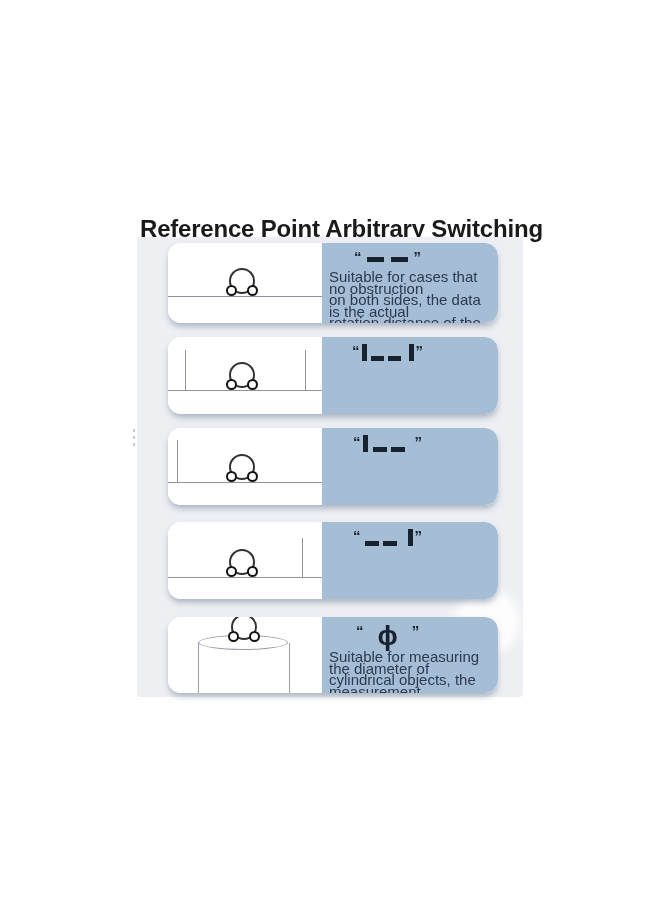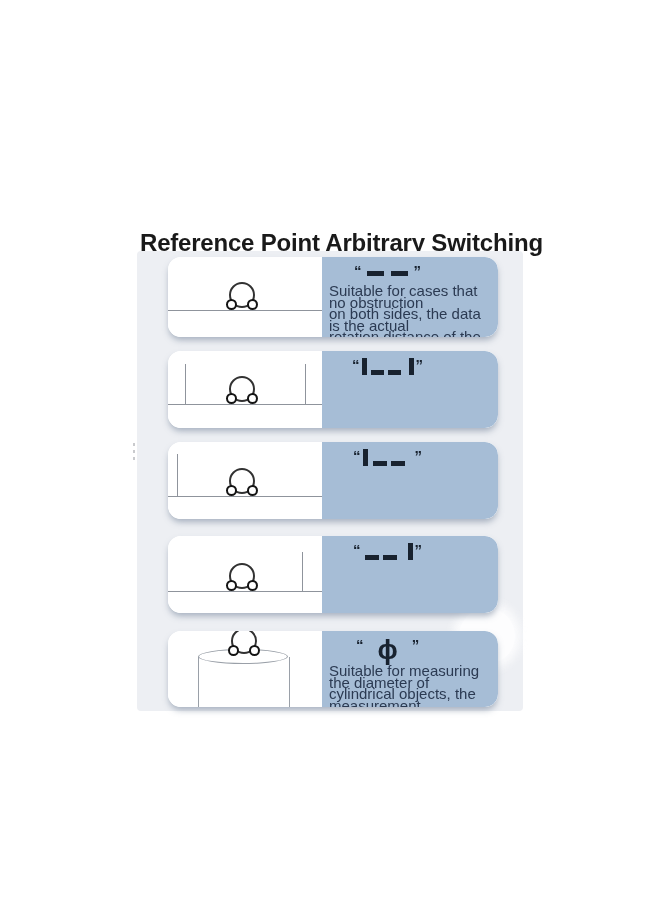--- a/index.html
+++ b/index.html
@@ -1,17 +1,17 @@
 <!DOCTYPE html>
 <html><head>
 <meta charset="utf-8">
 <style>
   html,body{margin:0;padding:0;}
   body{background:#ffffff;font-family:"Liberation Sans","DejaVu Sans",sans-serif;}
-  #app{position:relative;width:660px;height:727px;background:#ffffff;overflow:hidden;margin:14px auto;}
+  #app{position:relative;width:660px;height:727px;background:#ffffff;overflow:hidden;margin:0 auto;}
 
   .title{position:absolute;left:140px;top:199px;width:386px;text-align:center;
          font-size:24px;color:#1a1a1a;letter-spacing:-0.2px;white-space:nowrap;}
 
   .strip{position:absolute;left:137px;top:237px;width:386px;height:460px;
          background:#edeff3;border-radius:4px;}
 
   .highlight-circle{position:absolute;left:459px;top:594px;width:56px;height:56px;
          border-radius:50%;background:#fdfdfe;
          box-shadow:0 0 10px 6px rgba(253,253,254,0.92);z-index:1;}

